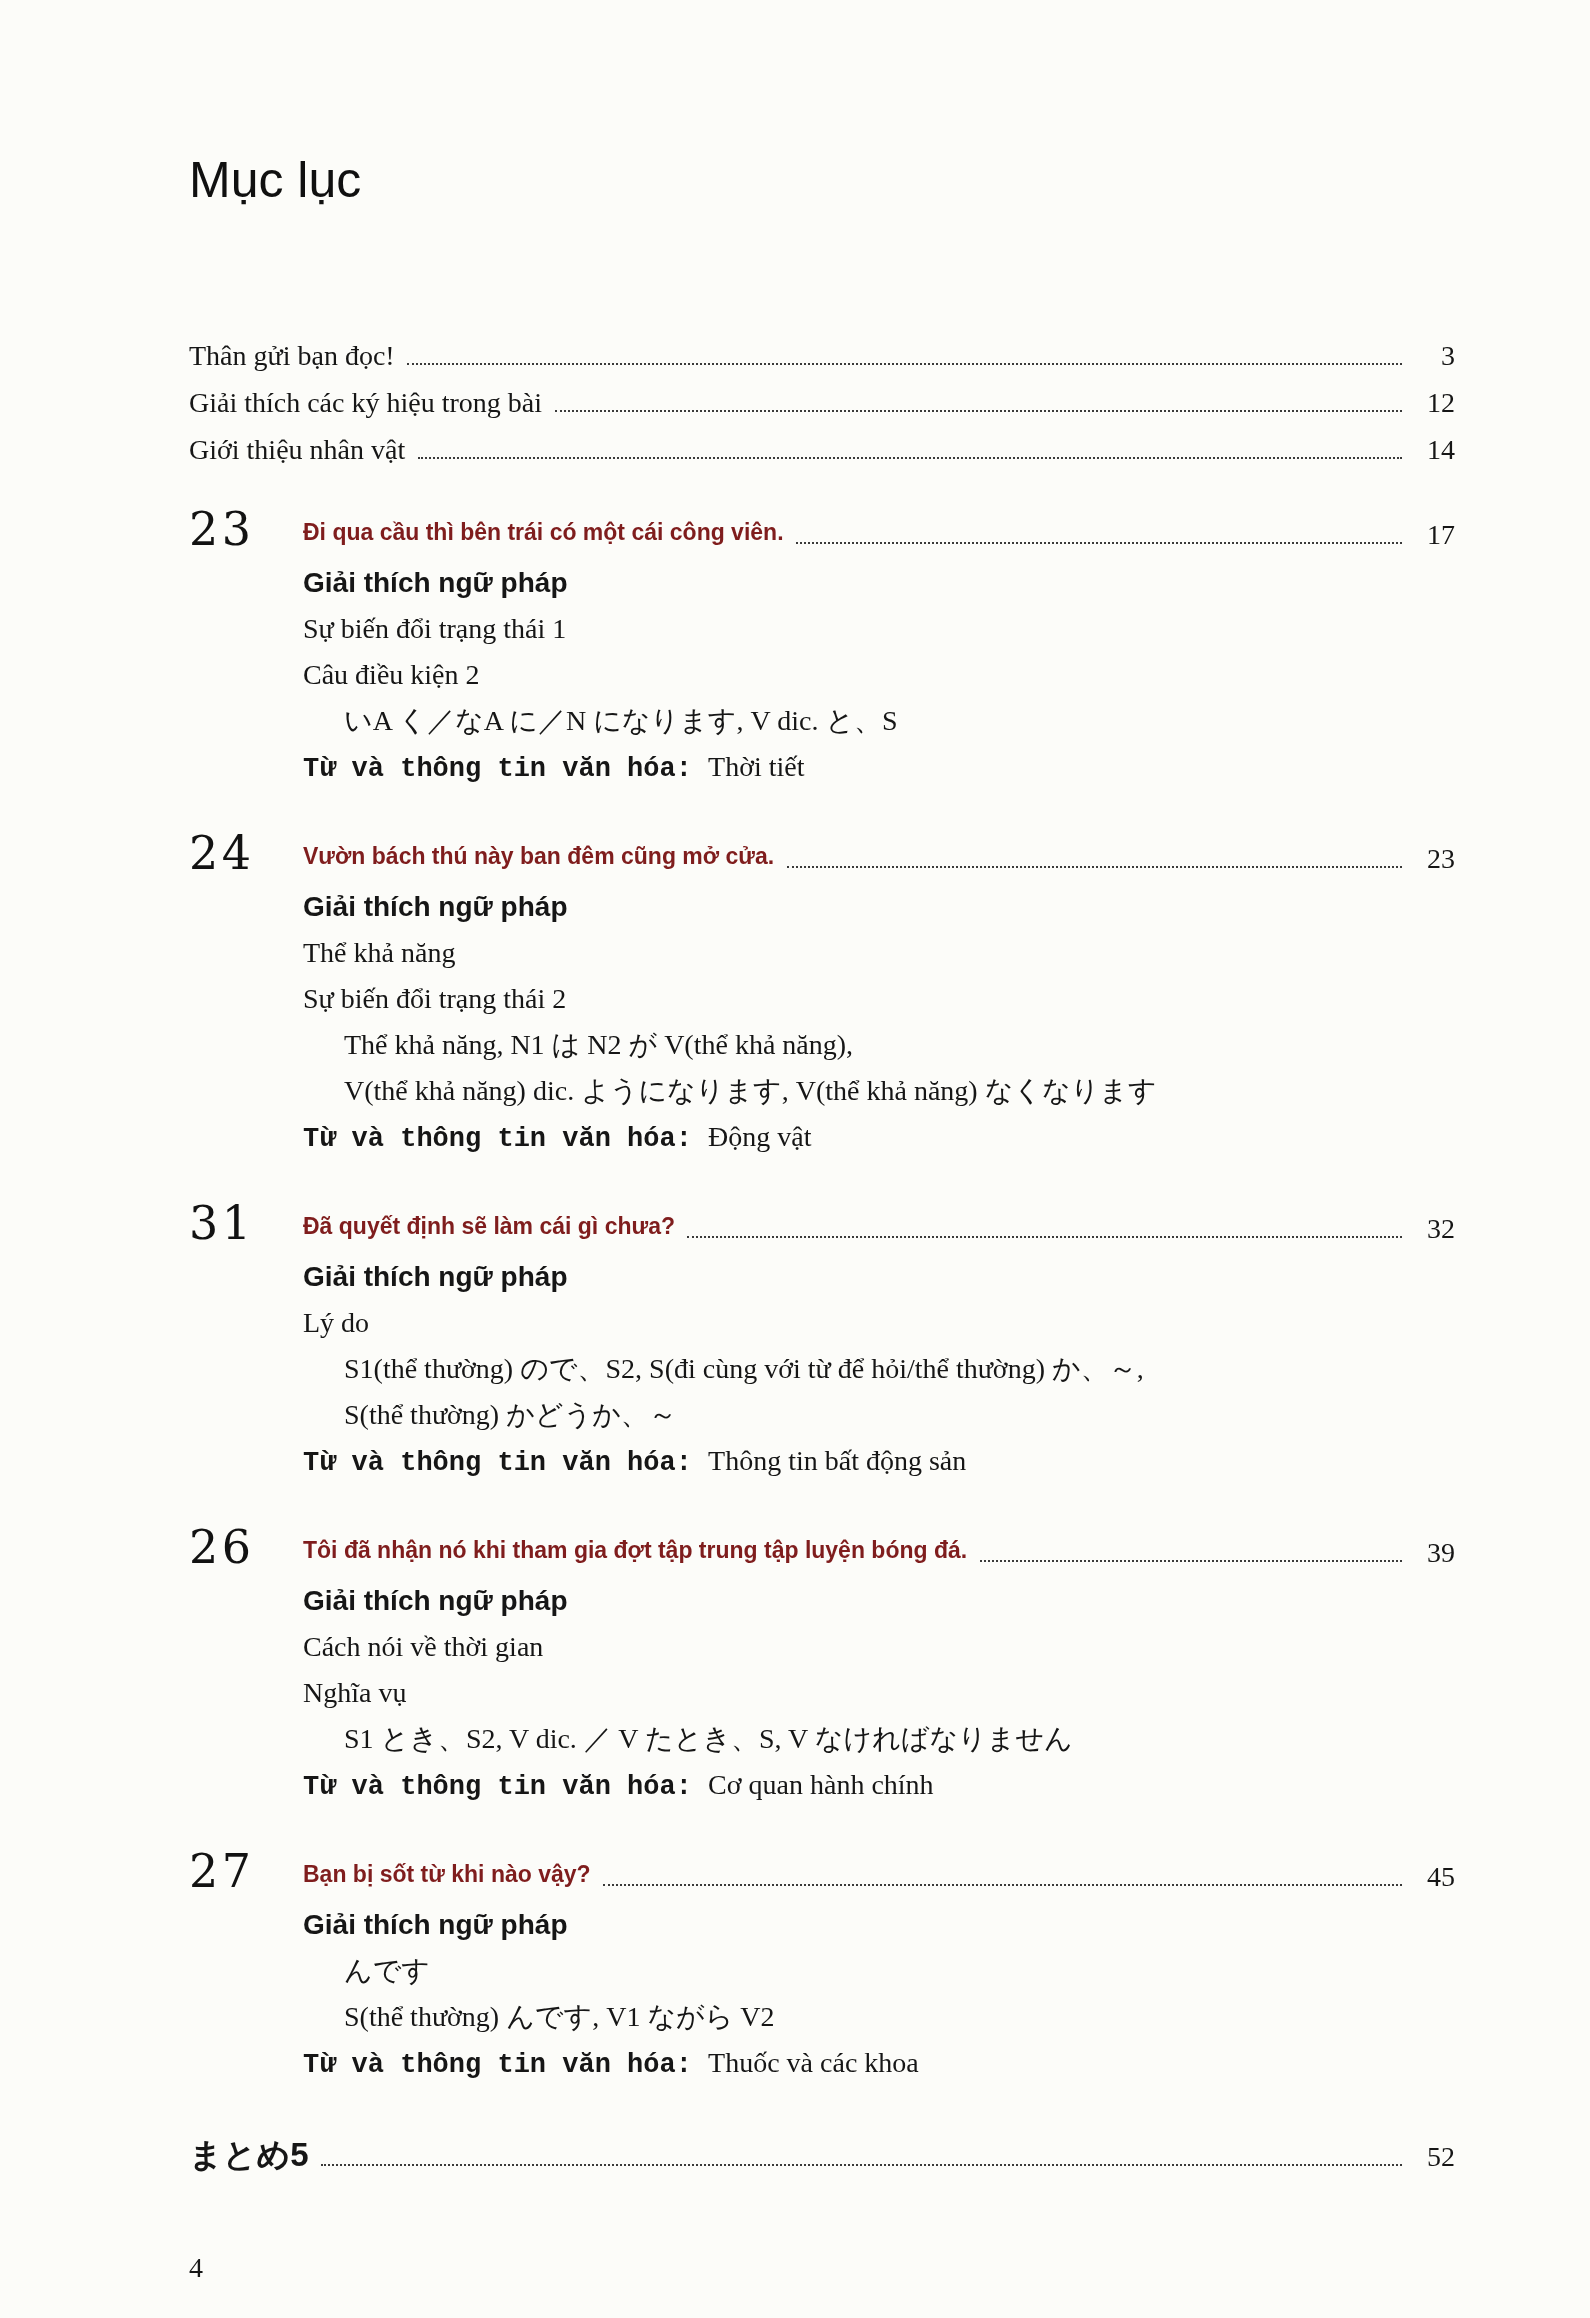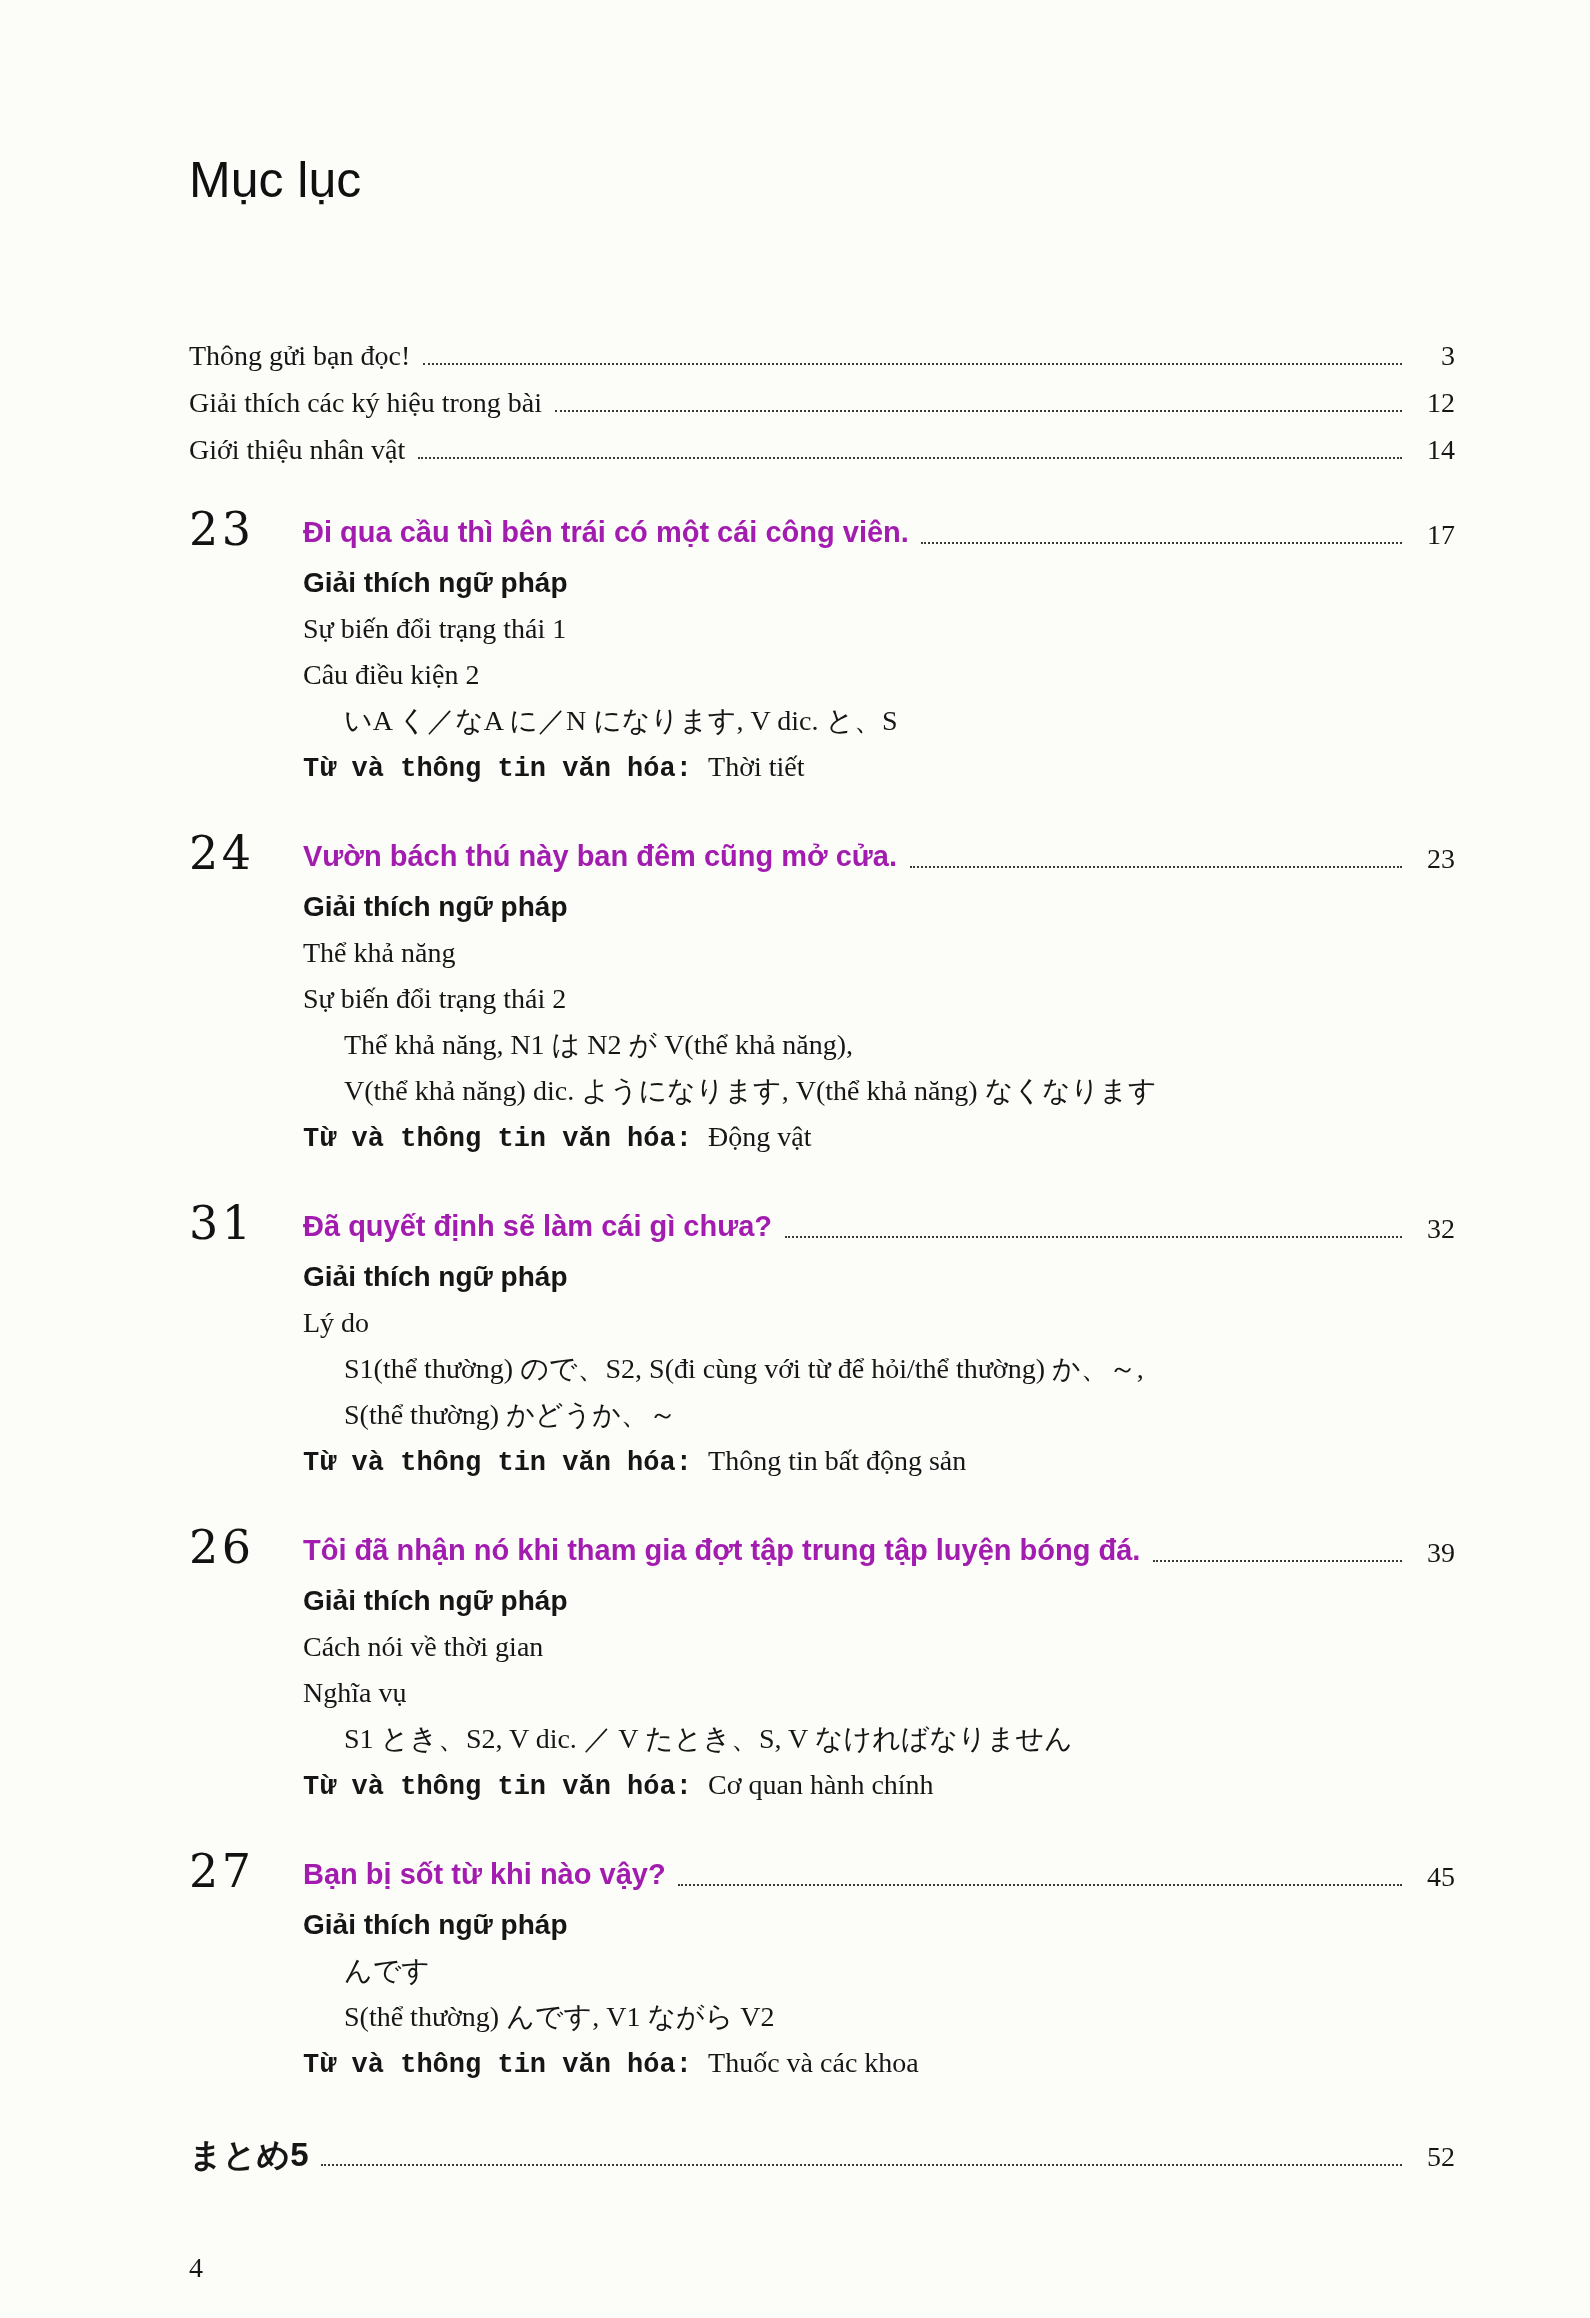--- a/index.html
+++ b/index.html
@@ -49,23 +49,23 @@
     font-family: "DejaVu Serif", serif;
     font-size: 46px;
     line-height: 48px;
     letter-spacing: 3.6px;
     color: #121212;
   }
   .ch-title {
     flex: 0 1 auto;
     font-family: "Liberation Sans", "DejaVu Sans", sans-serif;
     font-weight: 700;
-    font-size: 29px;
+    font-size: 23px;
     line-height: 41px;
-    color: #a21caf;
+    color: #7f1d1d;
   }
   .ch-lines { margin: 7.1px 0 0 114px; }
   .line { font-size: 28px; line-height: 46px; }
   .line.bold {
     font-family: Liberation Sans, sans-serif;
     font-weight: 700;
     font-size: 27px;
   }
   .line.indent { padding-left: 41px; }
   .line .line-prefix {
@@ -91,21 +91,21 @@
 </style>
 </head>
 <body>
 
 <main>
 
   <h1 class="page-title">Mục lục</h1>
 
   <section id="front-matter">
   <div class="row fm-row">
-    <span class="fm-label">Thông gửi bạn đọc!</span>
+    <span class="fm-label">Thân gửi bạn đọc!</span>
     <span class="leader"></span>
     <span class="page-num">3</span>
   </div>
 
   <div class="row fm-row">
     <span class="fm-label">Giải thích các ký hiệu trong bài</span>
     <span class="leader"></span>
     <span class="page-num">12</span>
   </div>
 

